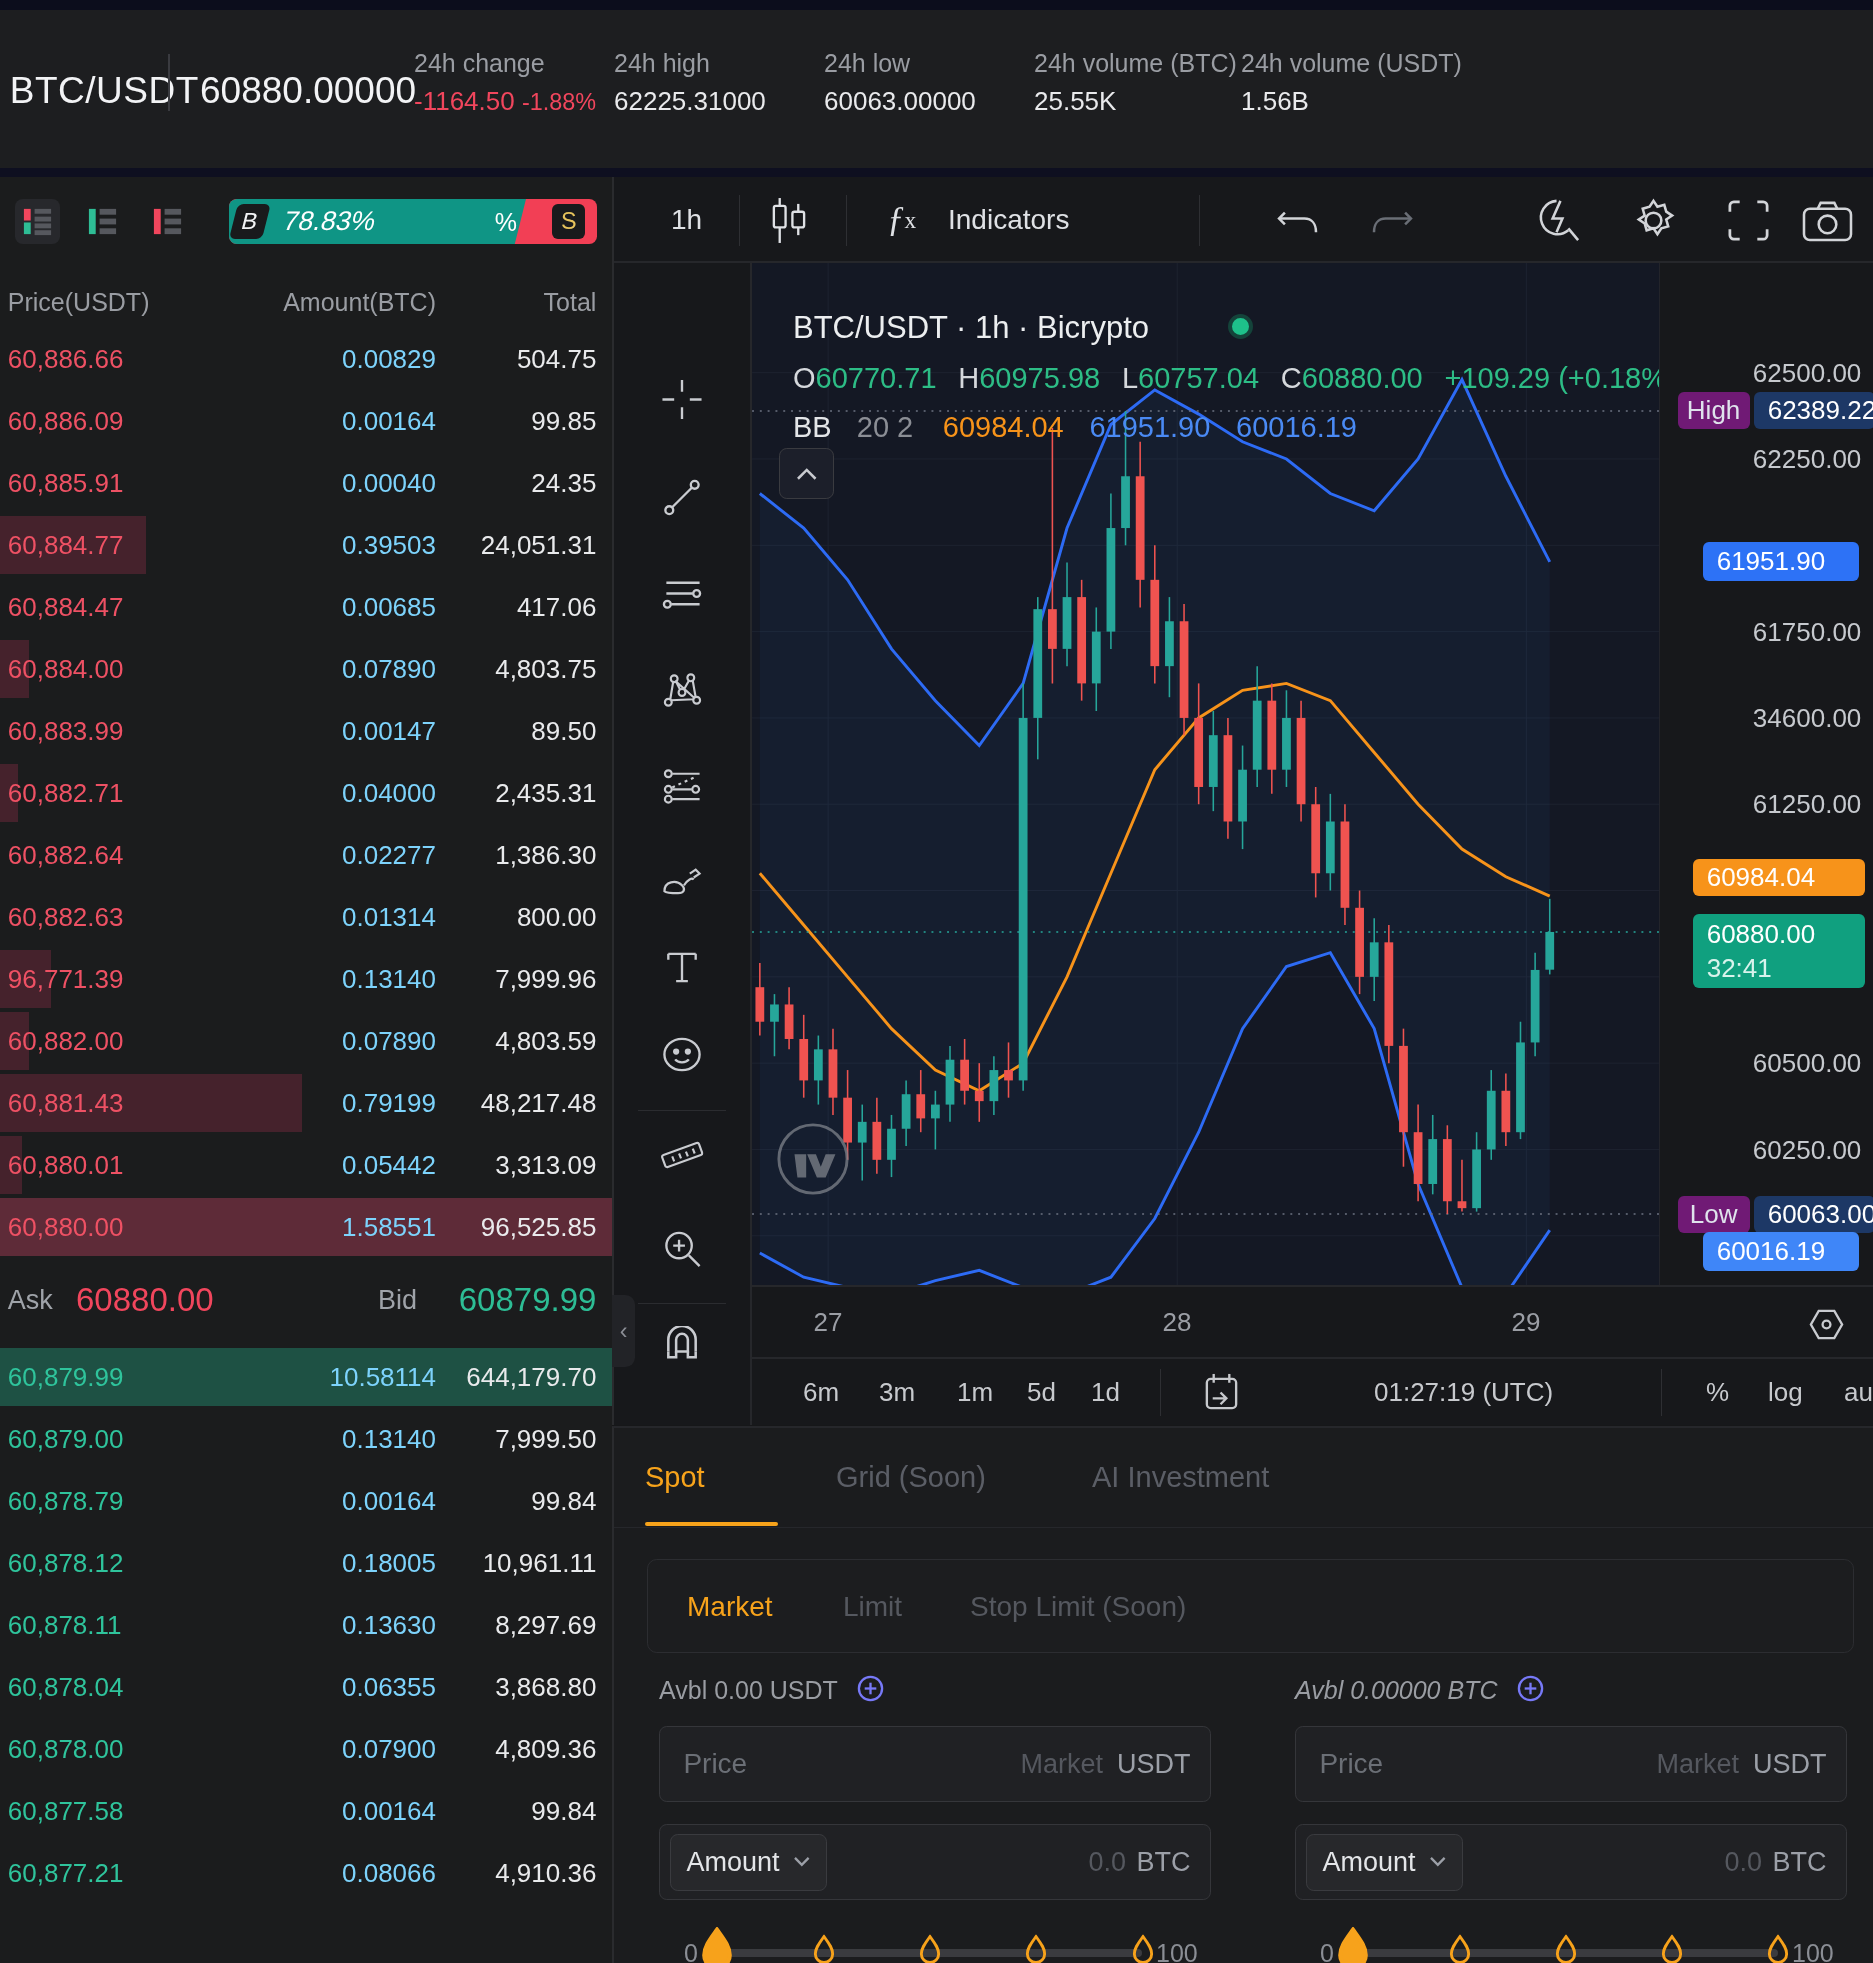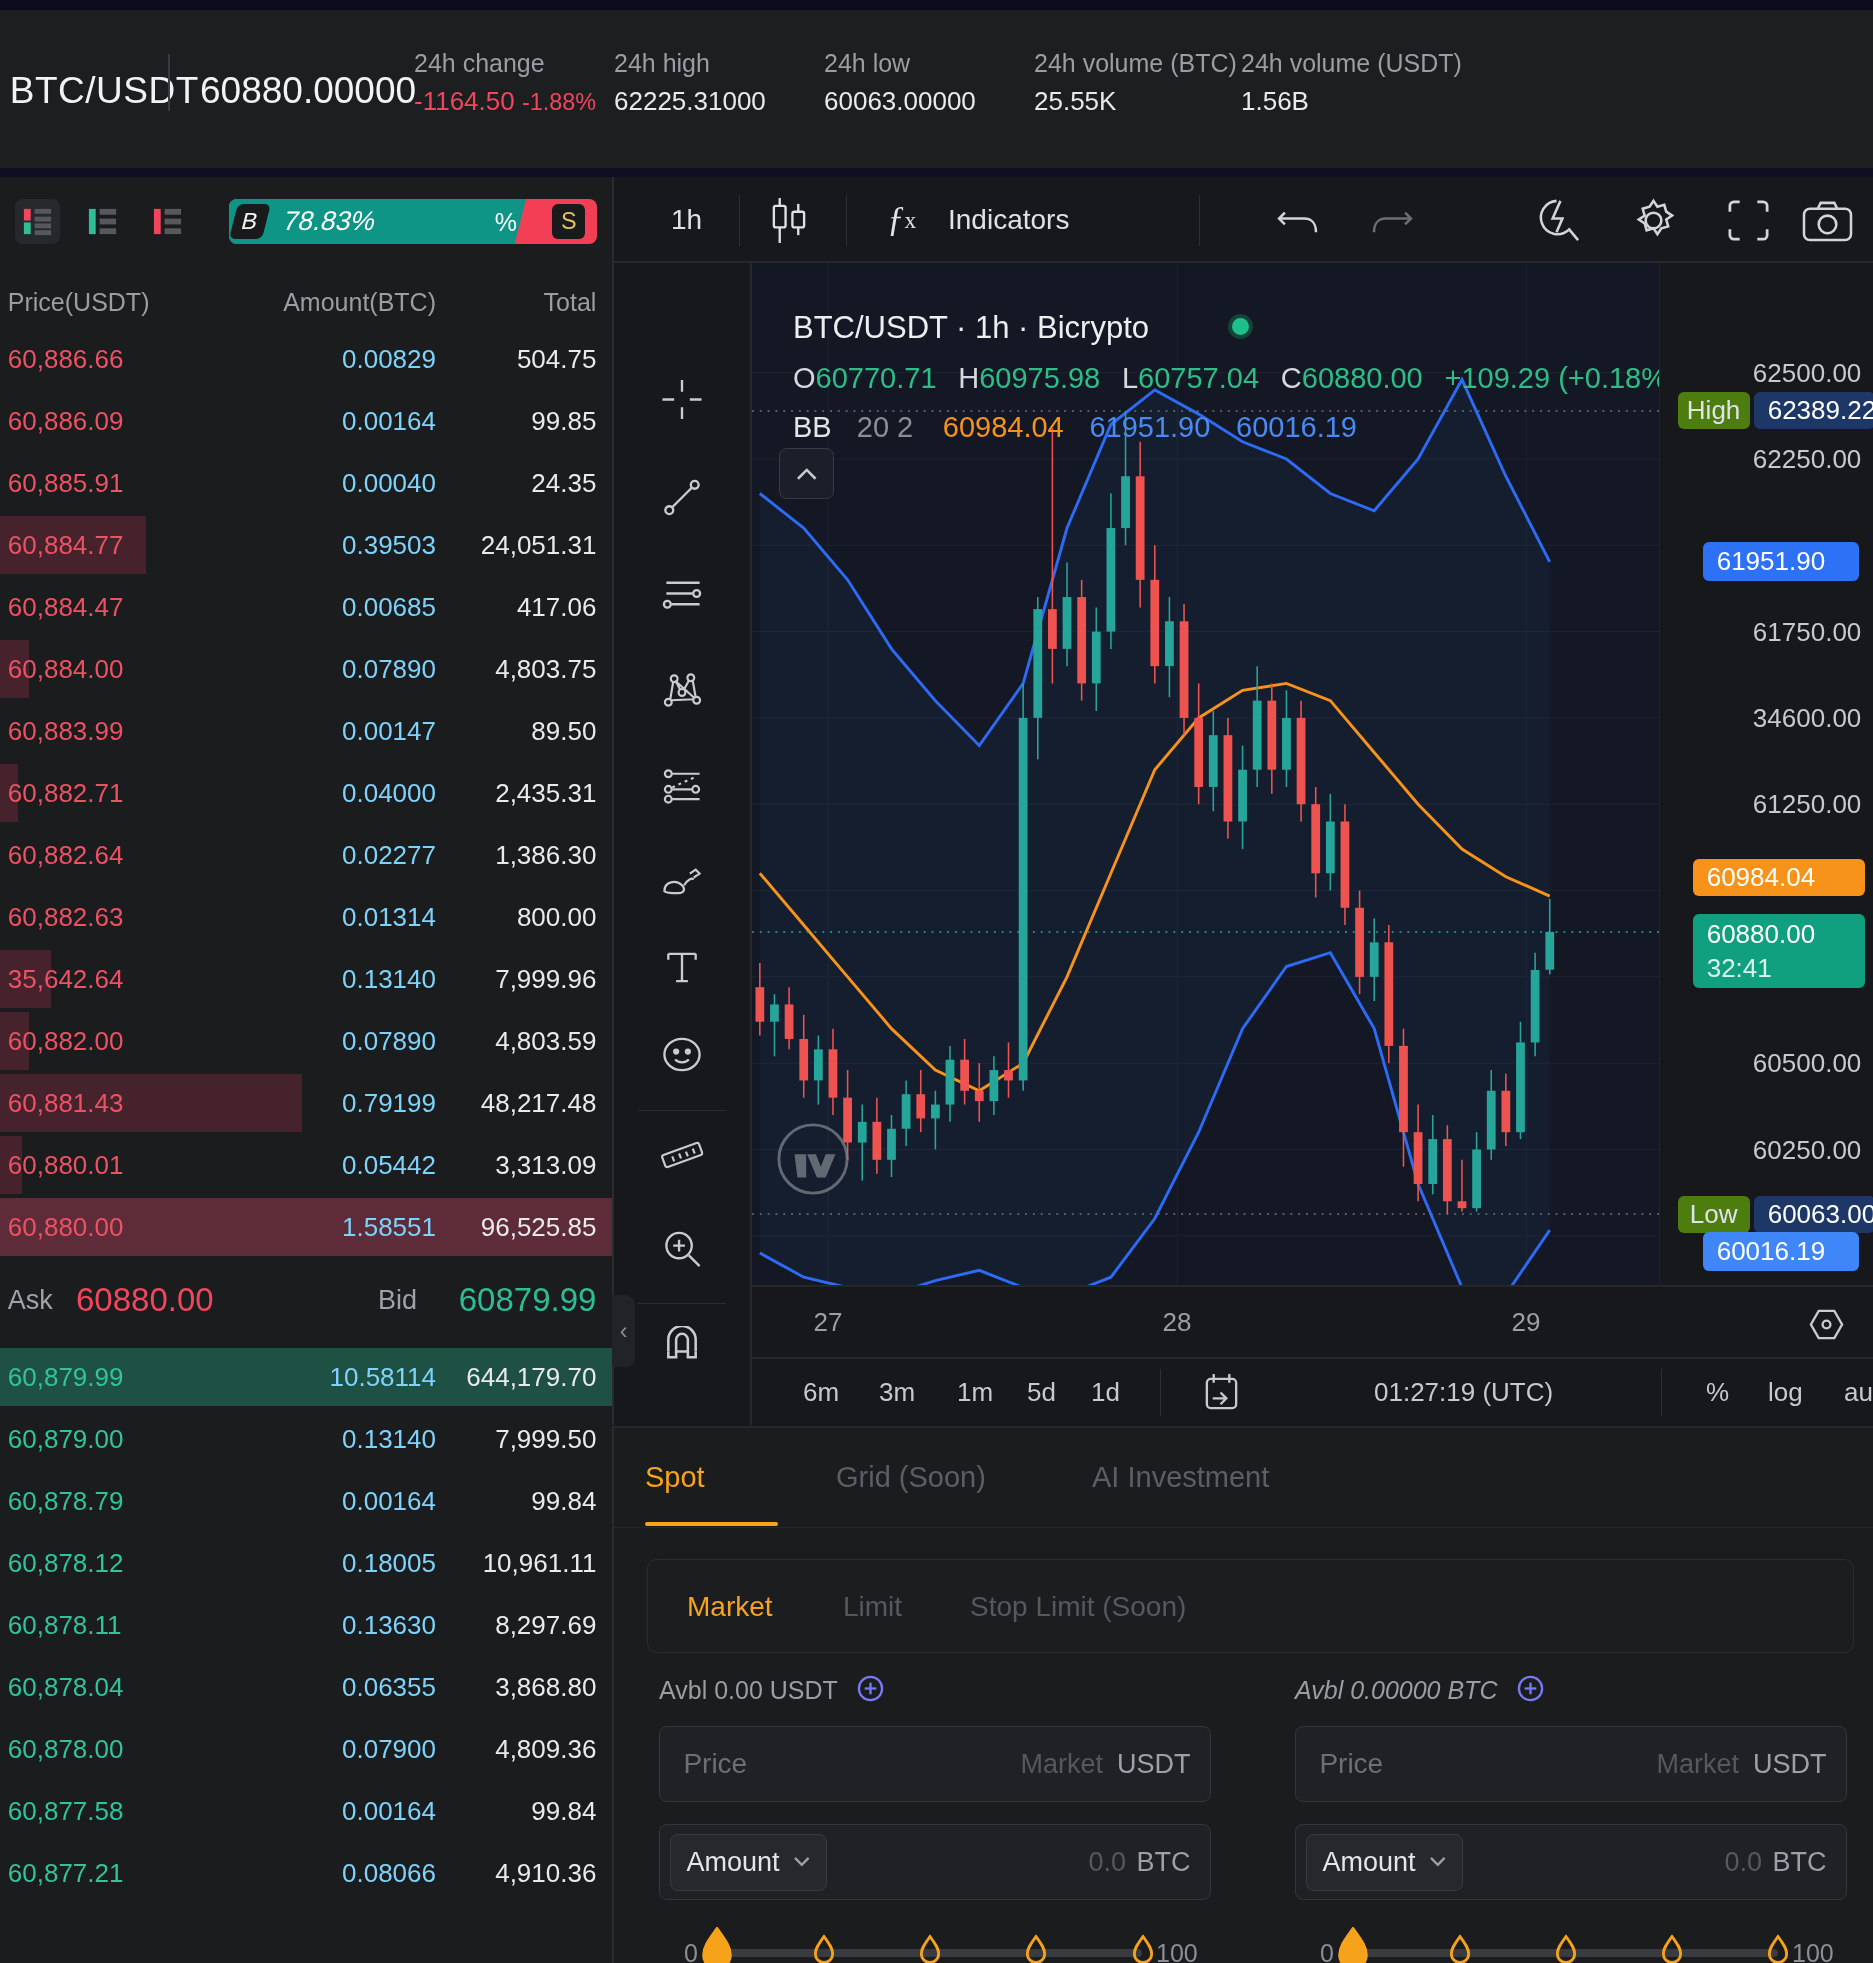--- a/index.html
+++ b/index.html
@@ -64,21 +64,21 @@
   .bb-row .p { color:#8b8e95; }
   .bb-row .basis { color:#f7931a; }
   .bb-row .band { color:#4a8af4; }
   .collapse-btn { position:absolute; left:27px; top:185px; width:55px; height:51px; border:1px solid #3a3b40; border-radius:7.8px; background:#1c1f2a; color:#c9cbd0; display:flex; align-items:center; justify-content:center; font-size:25px; }
   .tv-logo { position:absolute; left:23.4px; top:858px; opacity:.75; }
 
   
   #paxis { position:absolute; left:1045px; top:86px; width:216px; height:1022px; background:#17181b; border-left:1px solid #23242a; overflow:hidden; }
   .ax-label { position:absolute; right:13.7px; transform:translateY(-50%); font-size:26px; color:#c6c9ce; }
   .ax-badge { position:absolute; border-radius:5.9px; color:#fff; font-size:26px; display:flex; align-items:center; }
-  .mark-label { position:absolute; border-radius:5.9px; background:#4d7c0f; color:#dfe3ec; font-size:26px; display:flex; align-items:center; justify-content:center; }
+  .mark-label { position:absolute; border-radius:5.9px; background:#701a75; color:#dfe3ec; font-size:26px; display:flex; align-items:center; justify-content:center; }
 
   
   #taxis { position:absolute; left:138px; top:1108px; width:1123px; height:72px; border-top:2px solid #26272b; background:#17181b; }
   .t-label { position:absolute; top:50%; transform:translate(-50%,-50%); font-size:26px; color:#9b9ea5; }
   #chart-bottom { position:absolute; left:138px; top:1180px; width:1123px; height:68px; border-top:2px solid #26272b; background:#17181b; }
   .cb-item { position:absolute; top:0; height:66px; display:flex; align-items:center; color:#c7c9cd; font-size:26px; }
   .panel-handle { position:absolute; left:-2px; top:1118px; width:23.4px; height:72px; background:#222327; border-radius:0 9.8px 9.8px 0; color:#8b8e95; display:flex; align-items:center; justify-content:center; font-size:23.4px; }
 
   
   #trade { left:612px; top:1426px; width:1261px; height:537px; background:#1b1c1e; border-left:2px solid #2a2b2e; border-top:2px solid #26272b; }
@@ -227,21 +227,21 @@
           <span class="ob-cell c-amt">0.02277</span>
           <span class="ob-cell c-tot">1,386.30</span>
         </div>
         <div class="ob-row ask">
           <span class="ob-cell c-price">60,882.63</span>
           <span class="ob-cell c-amt">0.01314</span>
           <span class="ob-cell c-tot">800.00</span>
         </div>
         <div class="ob-row ask">
           <div class="ob-depth" style="width: 51px; background: rgb(69, 34, 44);"></div>
-          <span class="ob-cell c-price">35,642.64</span>
+          <span class="ob-cell c-price">96,771.39</span>
           <span class="ob-cell c-amt">0.13140</span>
           <span class="ob-cell c-tot">7,999.96</span>
         </div>
         <div class="ob-row ask">
           <div class="ob-depth" style="width: 29px; background: rgb(69, 34, 44);"></div>
           <span class="ob-cell c-price">60,882.00</span>
           <span class="ob-cell c-amt">0.07890</span>
           <span class="ob-cell c-tot">4,803.59</span>
         </div>
         <div class="ob-row ask">

